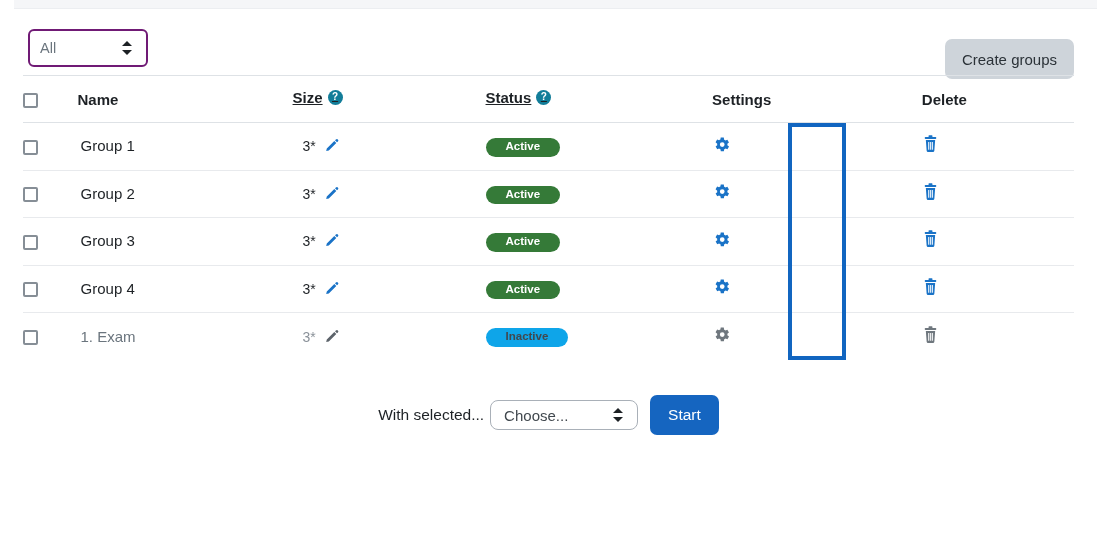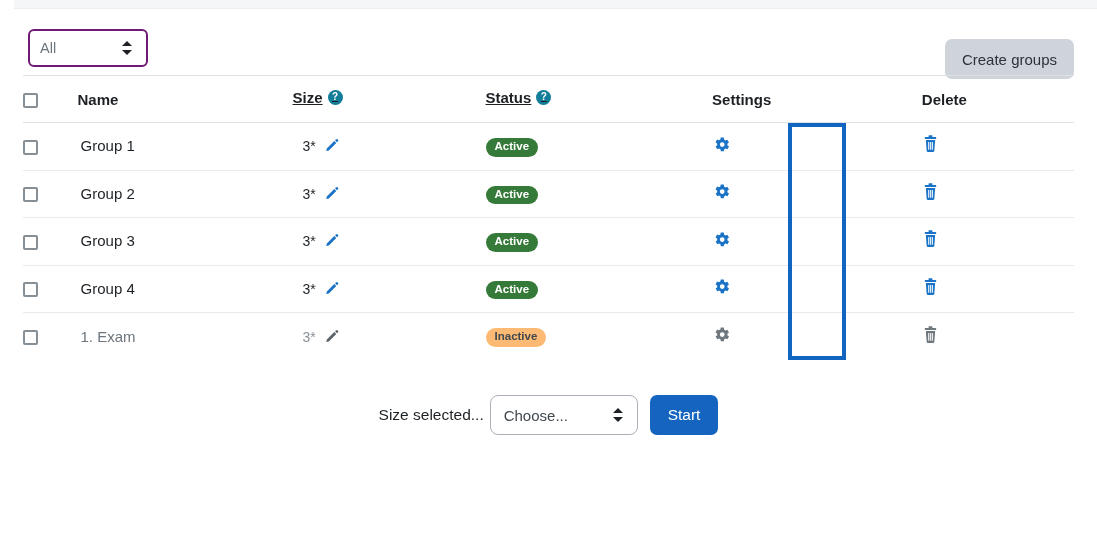--- a/index.html
+++ b/index.html
@@ -208,29 +208,29 @@
     color: #1d2125;
     padding-left: 10px;
   }
   tr.dim .size-cell { color: #8a9199; }
   .pencil { cursor: pointer; display: inline-block; line-height: 1; }
   .pencil svg { display: block; }
 
   td.col-status { padding-left: 0; }
   .badge {
     display: inline-block;
-    padding: 3px 9px 4px;
+    padding: 3px 20px 4px;
     border-radius: 10px;
     font-size: 11.5px;
     font-weight: 700;
     line-height: 1;
     color: #fff;
   }
   .badge.active   { background: #357a38; }
-  .badge.inactive { background: #fdba74; color: #41484e; }
+  .badge.inactive { background: #0ea5e9; color: #41484e; }
 
   .gear { cursor: pointer; display: inline-block; line-height: 1; }
   .trash { cursor: pointer; display: inline-block; line-height: 1; }
 
   
   .highlight-box {
     position: absolute;
     pointer-events: none;
     border: 4px solid #1165c0;
     box-sizing: border-box;
@@ -245,21 +245,21 @@
     justify-content: center;
     gap: 0px;
   }
   .with-selected {
     font-size: 15.5px;
     color: #1d2125;
     margin-right: 6px;
   }
   .choose-select {
     width: 148px;
-    height: 40px;
+    height: 30px;
     box-sizing: border-box;
     border: 1px solid #a9b0b8;
     border-radius: 8px;
     background: #fff;
     display: flex;
     align-items: center;
     padding: 0 10px 0 13px;
     cursor: pointer;
     margin-right: 12px;
   }
@@ -445,21 +445,21 @@
                   <rect x="9.3" y="8.6" width="1.5" height="9.4" fill="#ffffff" opacity="0.85"></rect>
                   <rect x="11.6" y="8.6" width="1.5" height="9.4" fill="#ffffff" opacity="0.85"></rect>
                 </svg></span></td>
           </tr>
         </tbody>
     </table>
     <div class="highlight-box" id="hlbox" style="border-color: rgb(17, 101, 192); left: 764.977px; top: 47.5px; width: 58px; height: 237.5px;"></div>
   </div>
 
   <div class="footer">
-    <span class="with-selected">Size selected...</span>
+    <span class="with-selected">With selected...</span>
     <div class="choose-select">
       <span class="val">Choose...</span>
       <span class="updown"></span>
     </div>
     <button class="start-btn">Start</button>
   </div>
 
 </div>
 
 </body></html>

